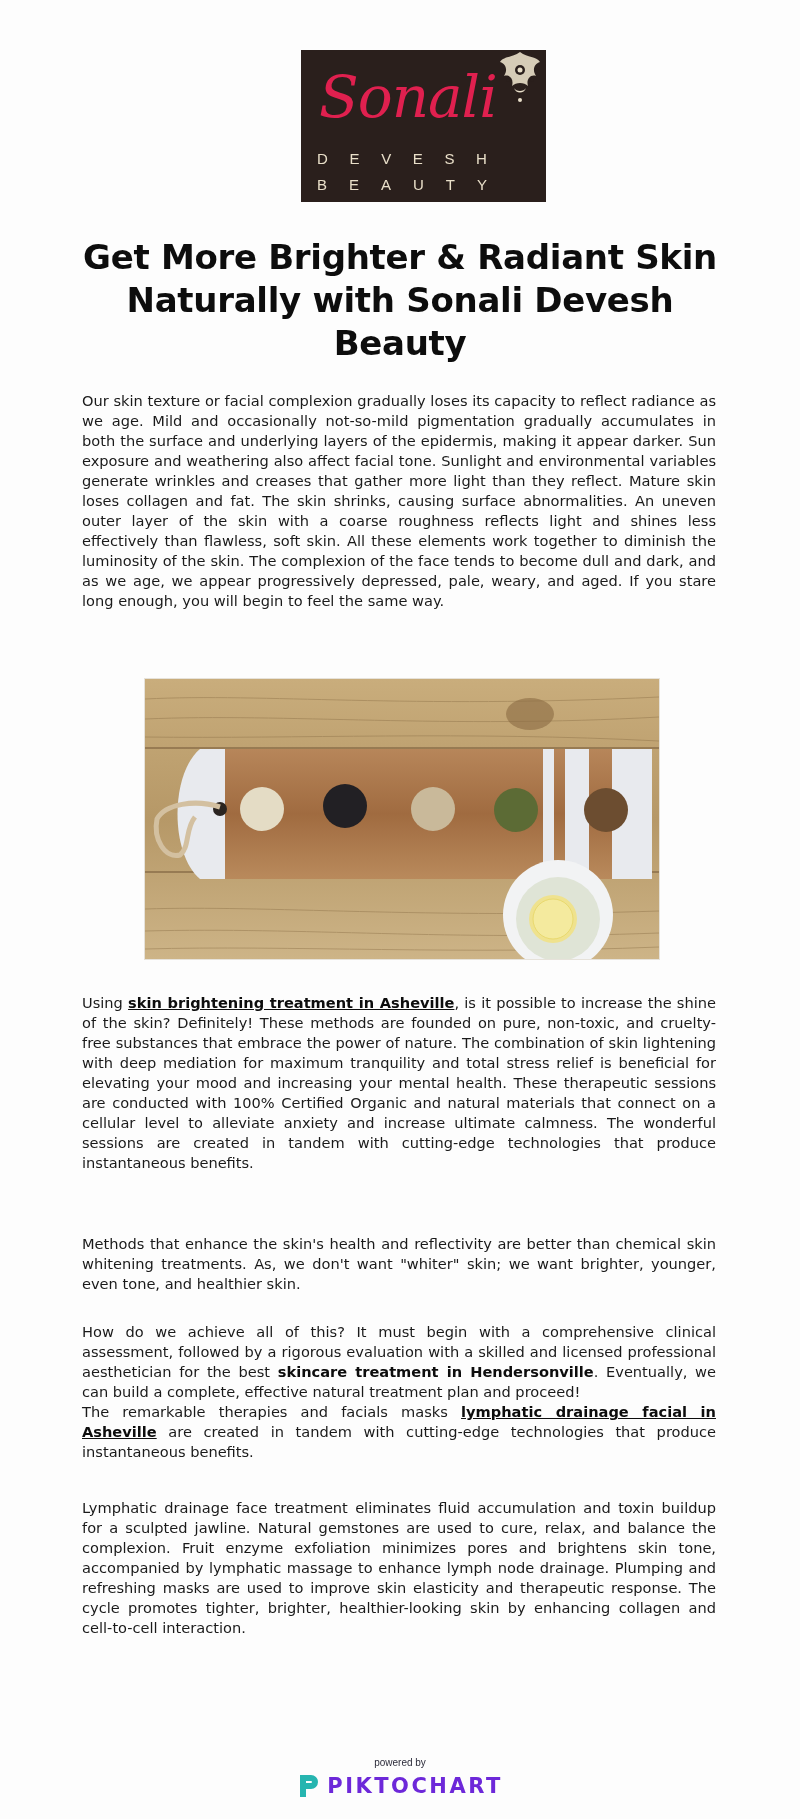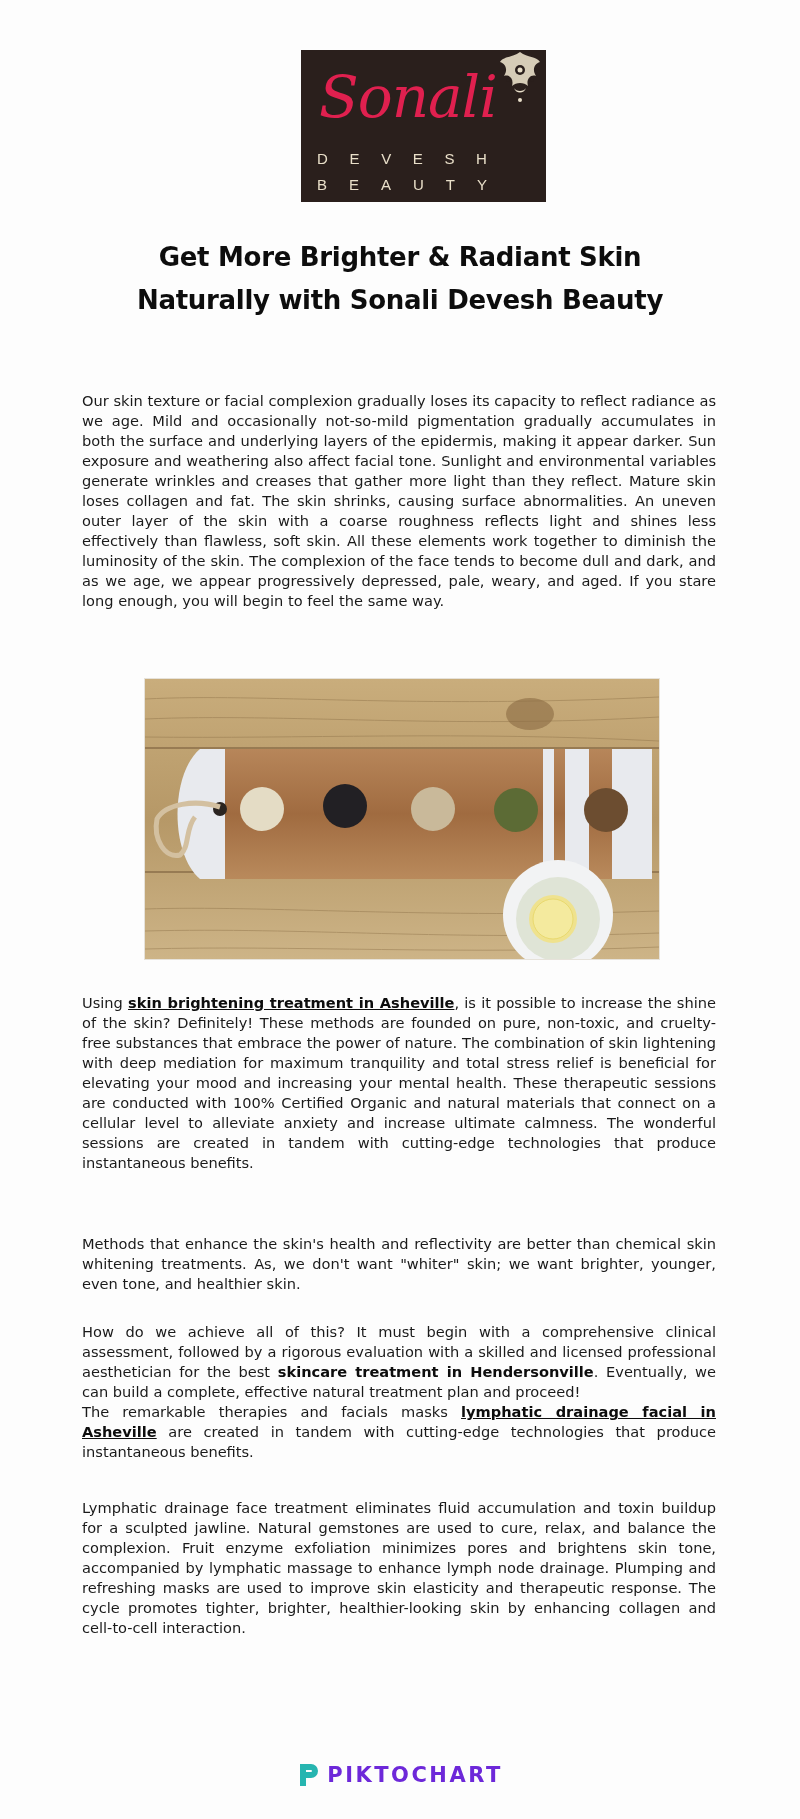--- a/index.html
+++ b/index.html
@@ -19,21 +19,21 @@
   }
   .logo .line {
     position: absolute; left: 16px; width: 170px; display: flex; justify-content: space-between;
     font-family: "Liberation Sans", sans-serif; font-size: 15px; color: #e9dfc9;
   }
   .logo .line1 { top: 100px; }
   .logo .line2 { top: 126px; }
 
   .title {
     position: absolute; left: 60px; top: 236px; width: 680px; text-align: center;
-    font-family: "DejaVu Sans", sans-serif; font-weight: bold; font-size: 26px; line-height: 43px;
+    font-family: "DejaVu Sans", sans-serif; font-weight: bold; font-size: 34px; line-height: 43px;
     color: #0d0d0d; letter-spacing: -0.3px;
   }
 
   .para {
     position: absolute; left: 82px; width: 634px;
     font-family: "DejaVu Sans", sans-serif; font-size: 14.6px; line-height: 20px;
     text-align: justify; color: #1a1a1a; margin: 0;
   }
   .para b { font-weight: bold; color: #0d0d0d; }
   .para a { color: #0d0d0d; font-weight: bold; text-decoration: underline; }
@@ -152,19 +152,20 @@
 <p class="para p3">Methods that enhance the skin's health and reflectivity are better than chemical skin whitening treatments. As, we don't want "whiter" skin; we want brighter, younger, even tone, and healthier skin.</p>
 
 <p class="para p4">
   <span>How do we achieve all of this? It must begin with a comprehensive clinical assessment, followed by a rigorous evaluation with a skilled and licensed professional aesthetician for the best </span><b>skincare treatment in Hendersonville</b><span>. Eventually, we can build a complete, effective natural treatment plan and proceed!</span><br>
   <span>The remarkable therapies and facials masks </span><a href="#">lymphatic drainage facial in Asheville</a><span> are created in tandem with cutting-edge technologies that produce instantaneous benefits.</span>
 </p>
 
 <p class="para p5">Lymphatic drainage face treatment eliminates fluid accumulation and toxin buildup for a sculpted jawline. Natural gemstones are used to cure, relax, and balance the complexion. Fruit enzyme exfoliation minimizes pores and brightens skin tone, accompanied by lymphatic massage to enhance lymph node drainage. Plumping and refreshing masks are used to improve skin elasticity and therapeutic response. The cycle promotes tighter, brighter, healthier-looking skin by enhancing collagen and cell-to-cell interaction.</p>
 
 <div class="footer">
+  <span class="powered">powered by</span>
   <a href="#" class="brand-row" style="text-decoration:none;">
     <svg width="24" height="28" viewBox="0 0 24 28">
       <path d="M3 3 H14 A7 7 0 0 1 14 17 H9 V25 H3 Z M9 9 V11 H14 A1 1 0 0 0 14 9 Z" fill="#26b5b0"></path>
     </svg>
     <span class="brand">PIKTOCHART</span>
   </a>
 </div>
 
 </body></html>

